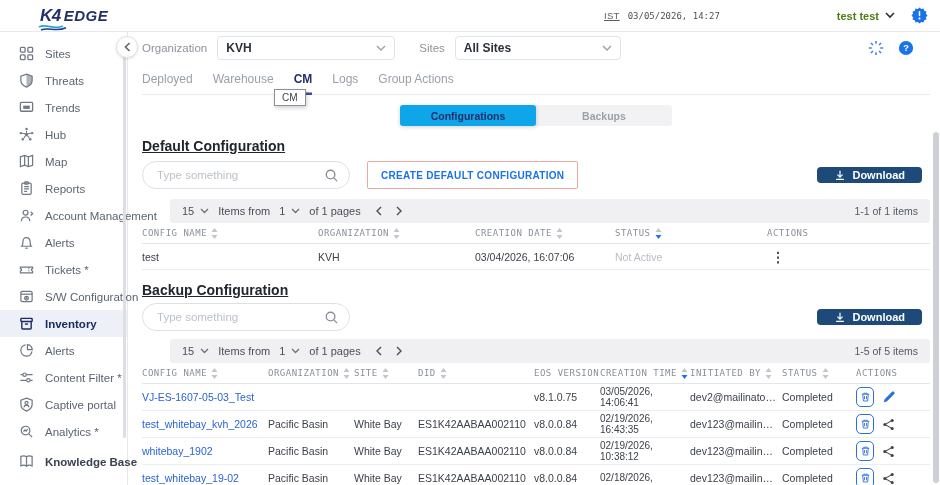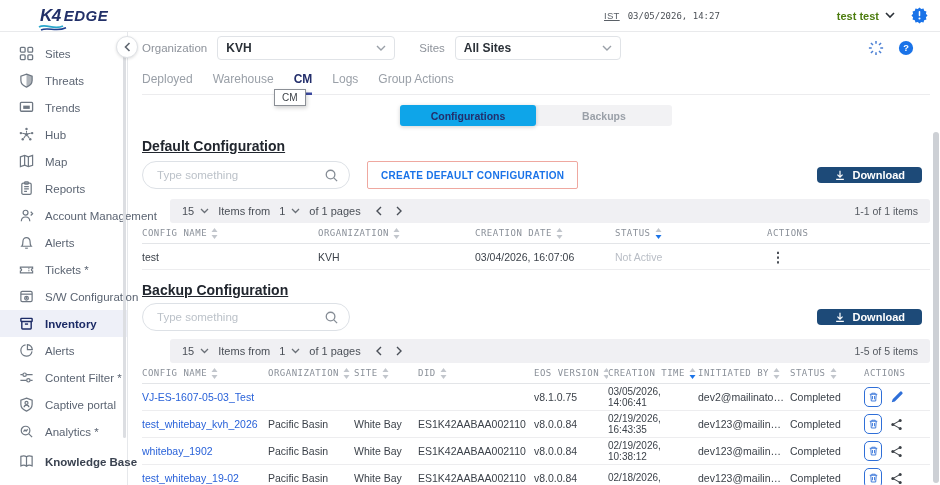--- a/index.html
+++ b/index.html
@@ -101,21 +101,21 @@
   .pre { white-space:pre-line; line-height:1.15; font-size:10px; }
   .kebab { font-size:14px; font-weight:bold; color:#4a4f57; cursor:pointer; padding:0 4px; }
   .actions-cell { display:flex; align-items:center; gap:8px; overflow:visible; }
   .icon-btn { width:18px; height:20px; border:1.2px solid #2f6fd8; border-radius:5px;
     display:flex; align-items:center; justify-content:center; cursor:pointer; flex:0 0 auto; }
   .flat-icon { display:flex; cursor:pointer; }
 
   
   .c1{width:176px}.c2{width:157px}.c3{width:140px}.c4{width:152px}.c5{flex:1}
   
-  .b1{width:126px}.b2{width:86px}.b3{width:64px}.b4{width:116px}.b5{width:74px}
+  .b1{width:126px}.b2{width:86px}.b3{width:64px}.b4{width:116px}.b5{width:66px}
   .b6{width:90px}.b7{width:92px}.b8{width:74px}.b9{flex:1}
 </style>
 </head>
 <body>
 
 <div class="app">
 
   <header class="topbar">
     <div class="logo">
       <span class="logo-k4">K4</span>

